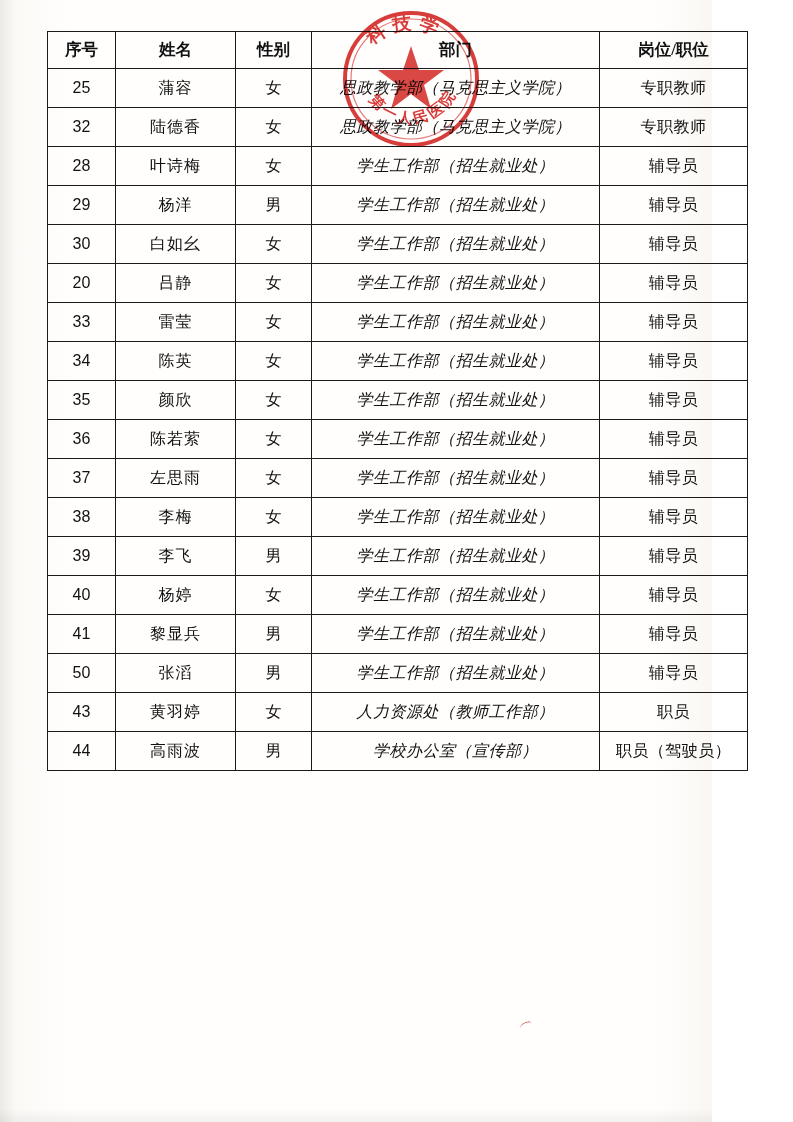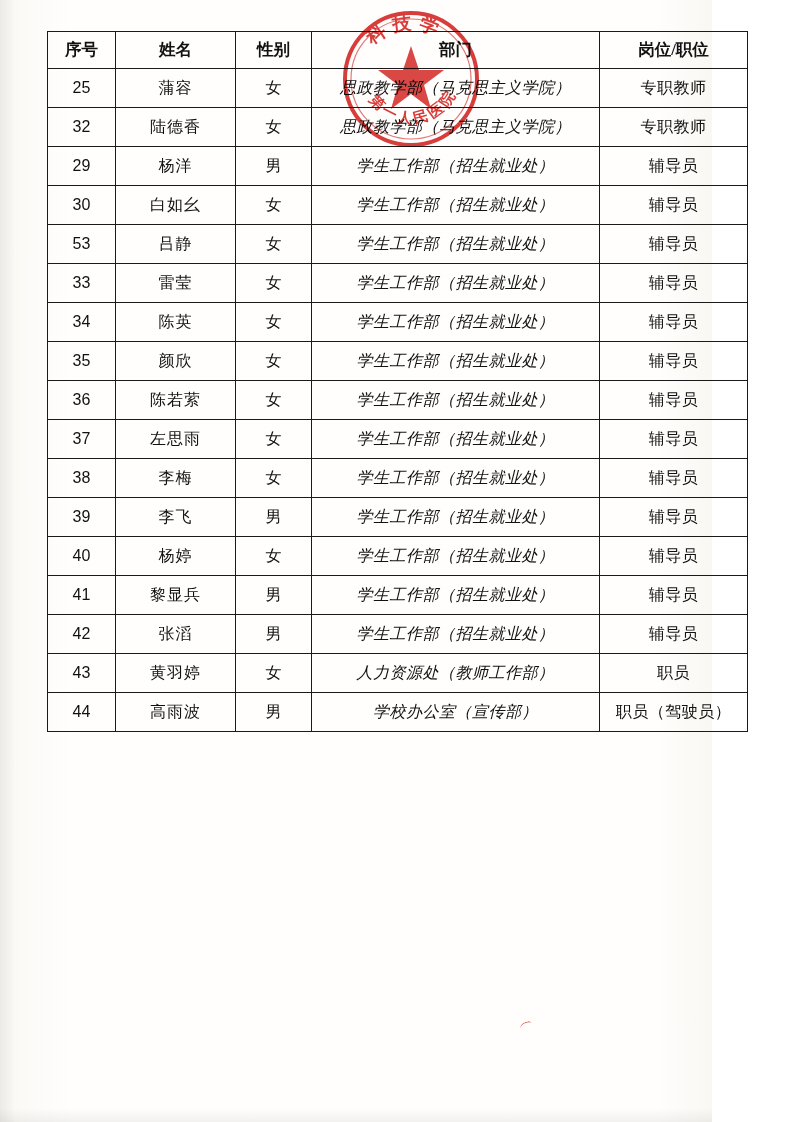--- a/index.html
+++ b/index.html
@@ -139,35 +139,42 @@
             <td class="cell-post">专职教师</td>
           </tr>
           <tr>
             <td class="cell-seq">32</td>
             <td class="cell-name">陆德香</td>
             <td class="cell-gender">女</td>
             <td class="cell-dept">思政教学部（马克思主义学院）</td>
             <td class="cell-post">专职教师</td>
           </tr>
           <tr>
+            <td class="cell-seq">28</td>
+            <td class="cell-name">叶诗梅</td>
+            <td class="cell-gender">女</td>
+            <td class="cell-dept">学生工作部（招生就业处）</td>
+            <td class="cell-post">辅导员</td>
+          </tr>
+          <tr>
             <td class="cell-seq">29</td>
             <td class="cell-name">杨洋</td>
             <td class="cell-gender">男</td>
             <td class="cell-dept">学生工作部（招生就业处）</td>
             <td class="cell-post">辅导员</td>
           </tr>
           <tr>
             <td class="cell-seq">30</td>
             <td class="cell-name">白如幺</td>
             <td class="cell-gender">女</td>
             <td class="cell-dept">学生工作部（招生就业处）</td>
             <td class="cell-post">辅导员</td>
           </tr>
           <tr>
-            <td class="cell-seq">53</td>
+            <td class="cell-seq">20</td>
             <td class="cell-name">吕静</td>
             <td class="cell-gender">女</td>
             <td class="cell-dept">学生工作部（招生就业处）</td>
             <td class="cell-post">辅导员</td>
           </tr>
           <tr>
             <td class="cell-seq">33</td>
             <td class="cell-name">雷莹</td>
             <td class="cell-gender">女</td>
             <td class="cell-dept">学生工作部（招生就业处）</td>
@@ -223,21 +230,21 @@
             <td class="cell-post">辅导员</td>
           </tr>
           <tr>
             <td class="cell-seq">41</td>
             <td class="cell-name">黎显兵</td>
             <td class="cell-gender">男</td>
             <td class="cell-dept">学生工作部（招生就业处）</td>
             <td class="cell-post">辅导员</td>
           </tr>
           <tr>
-            <td class="cell-seq">42</td>
+            <td class="cell-seq">50</td>
             <td class="cell-name">张滔</td>
             <td class="cell-gender">男</td>
             <td class="cell-dept">学生工作部（招生就业处）</td>
             <td class="cell-post">辅导员</td>
           </tr>
           <tr>
             <td class="cell-seq">43</td>
             <td class="cell-name">黄羽婷</td>
             <td class="cell-gender">女</td>
             <td class="cell-dept">人力资源处（教师工作部）</td>

